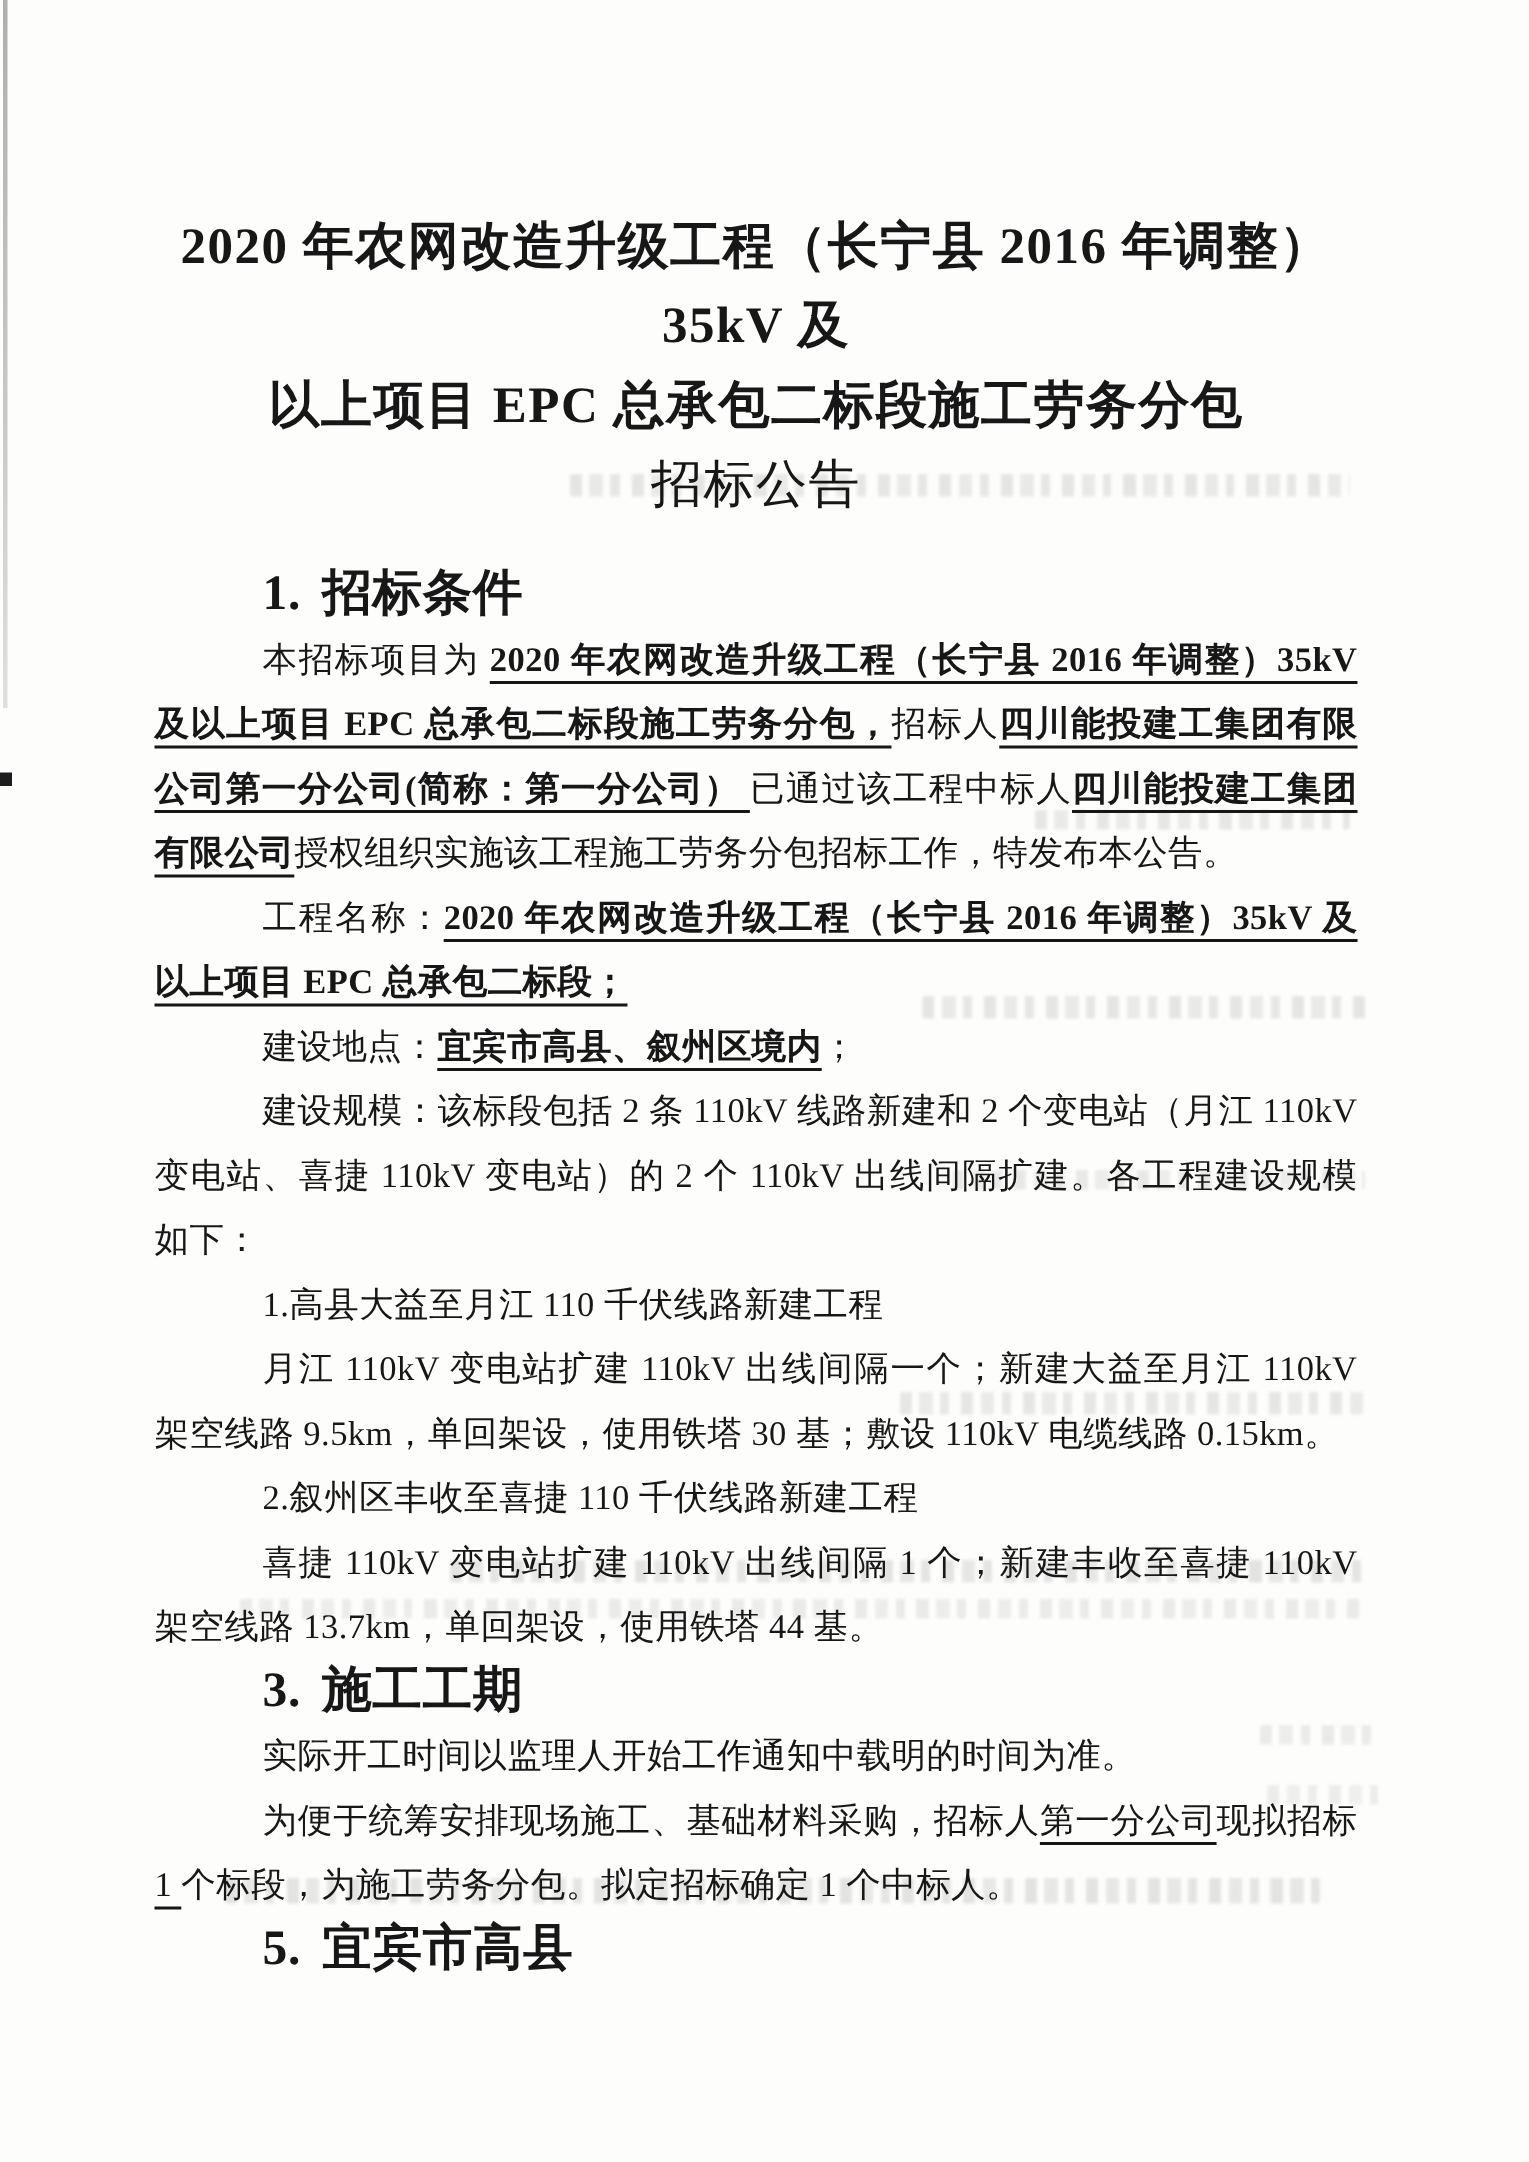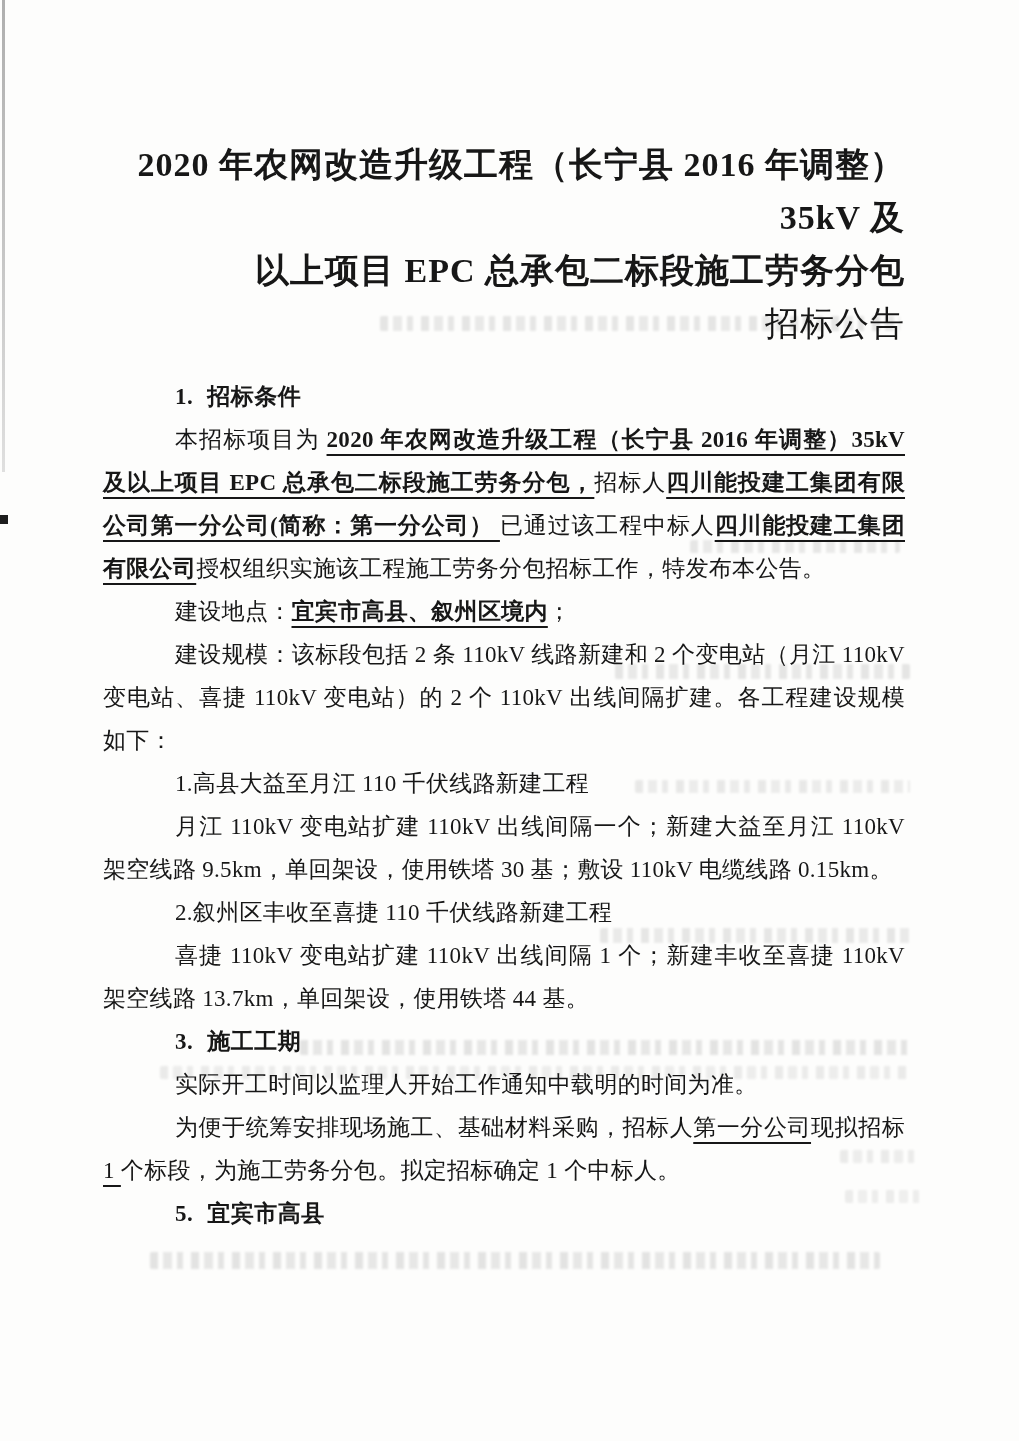--- a/index.html
+++ b/index.html
@@ -26,27 +26,27 @@
     position:absolute;
     filter:blur(1.2px);
     background:repeating-linear-gradient(90deg,
       #4a4a4a 0 8px, transparent 8px 13px,
       #6a6a6a 13px 22px, transparent 22px 27px,
       #555 27px 33px, transparent 33px 41px);
     border-radius:2px;
   }
   .content { position:absolute; left:103px; top:138px; width:802px; }
 
-  .title { margin:0 0 25px 0; text-align:right; font-size:34px; line-height:53px; font-weight:400; letter-spacing:1px; }
+  .title { margin:0 0 25px 0; text-align:center; font-size:34px; line-height:53px; font-weight:400; letter-spacing:1px; }
   .title span { display:block; }
   .title .b { font-weight:700; }
 
   .body-block { font-size:23px; line-height:43px; }
 
-  h2.heading { margin:0; padding-left:72px; font-size:23px; font-weight:700; letter-spacing:.5px; }
+  h2.heading { margin:0; padding-left:72px; font-size:33px; font-weight:700; letter-spacing:.5px; }
   h2.heading .num { display:inline-block; margin-right:14px; }
 
   p.para { margin:0; text-indent:72px; text-align:justify; word-break:break-all; letter-spacing:.3px; }
 
   .bu { font-weight:700; text-decoration:underline; text-decoration-thickness:2px; text-underline-offset:7px; }
   .u  { text-decoration:underline; text-decoration-thickness:1.5px; text-underline-offset:7px;margin-top:28px; }
 </style>
 </head>
 <body>
 
@@ -76,20 +76,23 @@
     <div class="body-block">
 
       <h2 class="heading">
         <span class="num">1.</span><span>招标条件</span>
       </h2>
       <p class="para">
         <span>本招标项目为 </span><span class="bu">2020 年农网改造升级工程（长宁县 2016 年调整）35kV 及以上项目 EPC 总承包二标段施工劳务分包，</span><span>招标人</span><span class="bu">四川能投建工集团有限公司第一分公司(简称：第一分公司） </span><span>已通过该工程中标人</span><span class="bu">四川能投建工集团有限公司</span><span>授权组织实施该工程施工劳务分包招标工作，特发布本公告。</span>
       </p>
 
       <p class="para">
+        <span>工程名称：</span><span class="bu">2020 年农网改造升级工程（长宁县 2016 年调整）35kV 及以上项目 EPC 总承包二标段；</span>
+      </p>
+      <p class="para">
         <span>建设地点：</span><span class="bu">宜宾市高县、叙州区境内</span><span>；</span>
       </p>
       <p class="para">
         <span>建设规模：该标段包括 2 条 110kV 线路新建和 2 个变电站（月江 110kV 变电站、喜捷 110kV 变电站）的 2 个 110kV 出线间隔扩建。各工程建设规模如下：</span>
       </p>
       <p class="para">
         <span>1.高县大益至月江 110 千伏线路新建工程</span>
       </p>
       <p class="para">
         <span>月江 110kV 变电站扩建 110kV 出线间隔一个；新建大益至月江 110kV 架空线路 9.5km，单回架设，使用铁塔 30 基；敷设 110kV 电缆线路 0.15km。</span>

